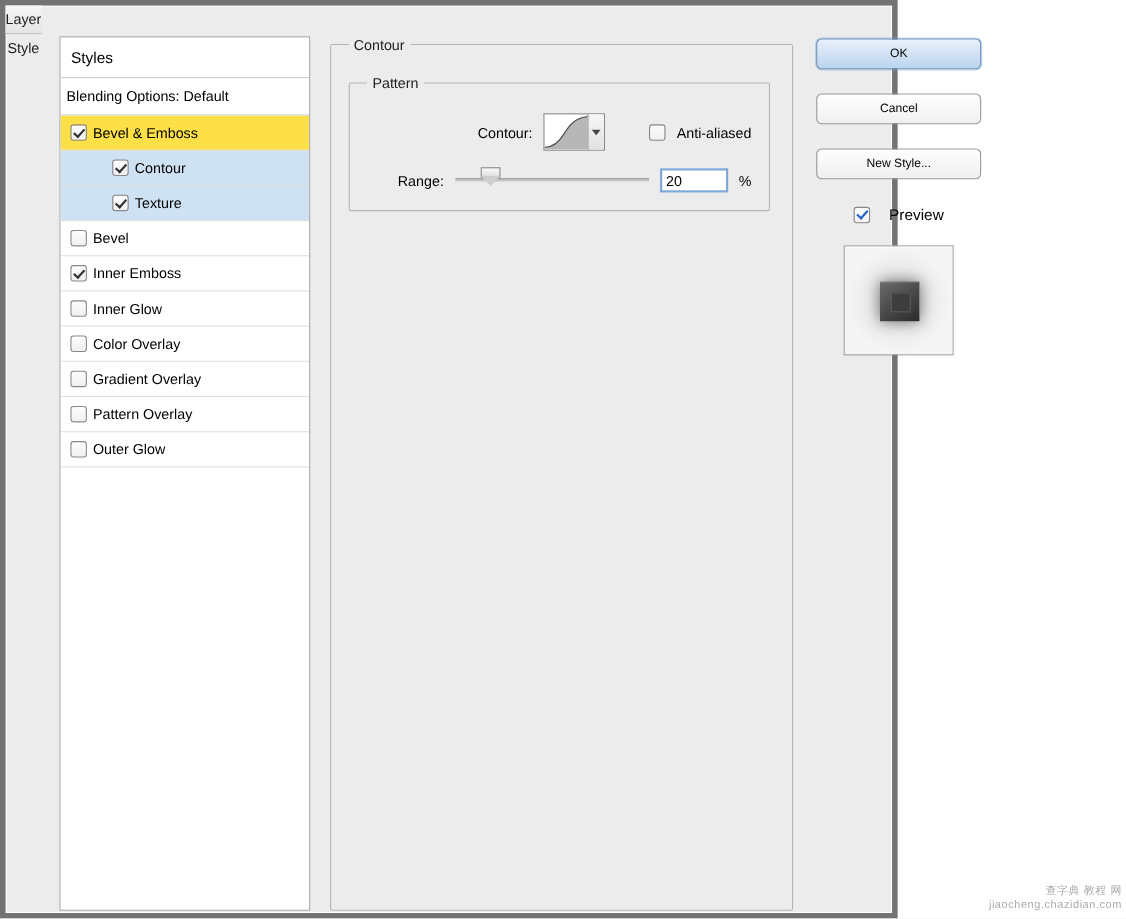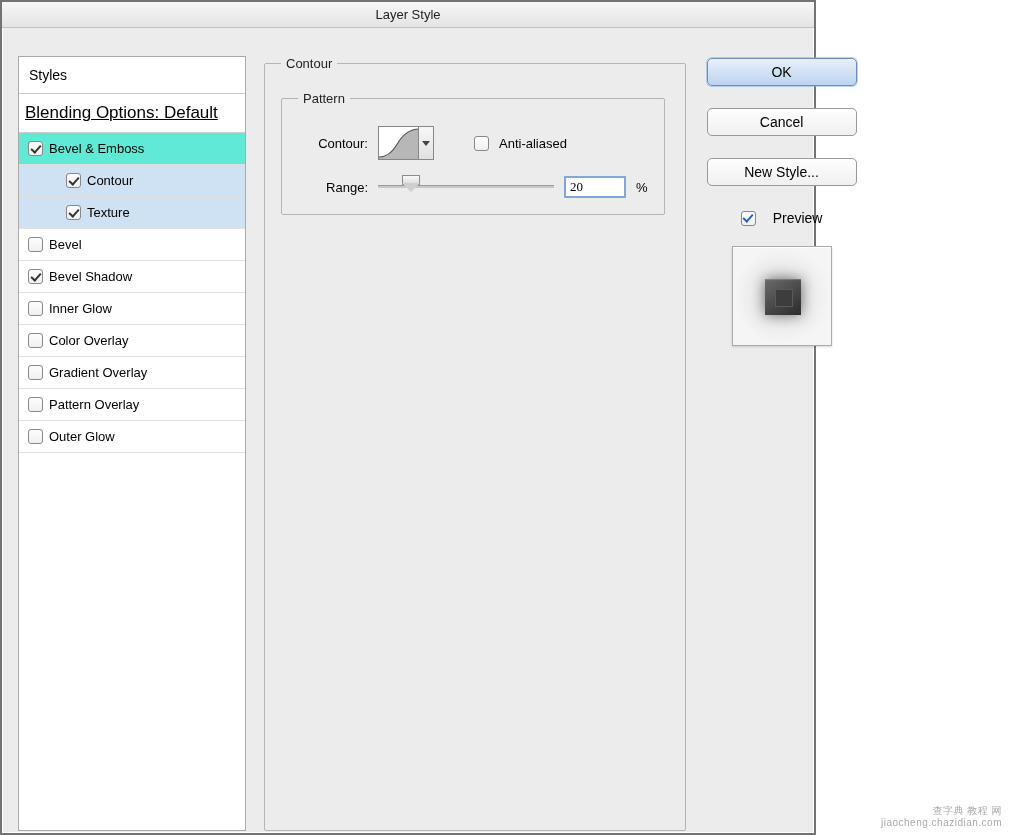--- a/index.html
+++ b/index.html
@@ -7,23 +7,22 @@
     margin: 0;
     font-family: "Lucida Grande", "Helvetica Neue", Arial, sans-serif;
     font-size: 13px;
     color: #000;
     background: #fff;
   }
   .window {
     width: 816px;
     height: 835px;
     background: #ececec;
-    border: 2px solid #737373;
-    display: flex;
-    flex-direction: column;
+    border: 5px solid #737373;
+    display: flex;
     box-shadow: 0 0 0 1px #fff inset;
   }
   .titlebar {
     height: 26px;
     background: linear-gradient(#f7f7f7, #e4e4e4);
     border-bottom: 1px solid #c2c2c2;
     text-align: center;
     line-height: 26px;
     font-size: 13px;
     font-weight: 500;
@@ -46,40 +45,39 @@
     overflow: hidden;
   }
   .styles-header {
     padding: 10px 10px 10px 10px;
     border-bottom: 1px solid #ccc;
     font-size: 14px;
   }
   .styles-category {
     padding: 9px 6px 9px 6px;
     border-bottom: 1px solid #ccc;
-    font-size: 17px;
-    text-decoration: underline;
+    font-size: 13px;
   }
   .styles-list {
     flex: 1;
     overflow: auto;
   }
   .style-item {
     display: flex;
     align-items: center;
     padding: 8px 6px 8px 9px;
     border-bottom: 1px solid #e0e0e0;
     gap: 6px;
     cursor: default;
   }
   .style-item.sub {
     padding-left: 47px;
   }
   .style-item.selected {
-    background: #5eead4;
+    background: #fde047;
   }
   .style-item.selected.light {
     background: #cfe2f3;
   }
   .cb {
     width: 15px;
     height: 15px;
     border: 1px solid #888;
     border-radius: 3px;
     background: linear-gradient(#fdfdfd,#f0f0f0);
@@ -129,20 +127,21 @@
     padding: 0 5px;
     font-size: 13px;
     font-weight: 500;
     color: #222;
   }
   .row {
     display: flex;
     align-items: center;
     margin-bottom: 16px;
     gap: 10px;
+    justify-content: flex-end;
   }
   .row:last-child { margin-bottom: 0; }
   .row-label {
     width: 70px;
     text-align: right;
     font-size: 13px;
   }
   
   .contour-thumb {
     width: 56px;
@@ -220,39 +219,39 @@
     border-right: 9px solid transparent;
     border-top: 9px solid #cfcfcf;
   }
   .num-input {
     width: 62px;
     height: 22px;
     border: 2px solid #7fa8d8;
     background: #fff;
     padding: 2px 4px;
     font-size: 13px;
-    font-family: Liberation Serif, serif;
+    font-family: Liberation Sans, sans-serif;
   }
   .pct { font-size: 13px; }
   
   .right-col {
     width: 156px;
     flex-shrink: 0;
     display: flex;
     flex-direction: column;
     align-items: center;
     padding-top: 2px;
   }
   .btn {
     width: 150px;
     height: 28px;
     border: 1px solid #999;
     border-radius: 5px;
     background: linear-gradient(#fefefe,#f0f0f0);
-    font-size: 14px;
+    font-size: 11px;
     font-family: inherit;
     margin-bottom: 22px;
     cursor: default;
     box-shadow: 0 1px 0 rgba(255,255,255,0.6) inset;
   }
   .btn.default {
     background: linear-gradient(#e8f0fb, #bcd4ef);
     border-color: #6e8fb5;
     box-shadow: 0 0 0 1px rgba(120,170,230,0.5);
   }
@@ -281,21 +280,21 @@
   }
   .preview-inner::after {
     content: "";
     position: absolute;
     left: 10px; top: 10px; width: 16px; height: 16px;
     background: #3d3d3d;
     border: 1px solid #5a5a5a;
   }
   .watermark {
     position: absolute;
-    right: 22px;
+    right: 4px;
     bottom: 6px;
     font-size: 10px;
     color: #aaa;
     text-align: right;
     line-height: 1.2;
     letter-spacing: 0.5px;
     pointer-events: none;
   }
 </style>
 </head>
@@ -320,21 +319,21 @@
           <div class="style-item sub selected light">
             <div class="cb checked"></div>
             <span>Texture</span>
           </div>
           <div class="style-item">
             <div class="cb"></div>
             <span>Bevel</span>
           </div>
           <div class="style-item">
             <div class="cb checked"></div>
-            <span>Bevel Shadow</span>
+            <span>Inner Emboss</span>
           </div>
           <div class="style-item">
             <div class="cb"></div>
             <span>Inner Glow</span>
           </div>
           <div class="style-item">
             <div class="cb"></div>
             <span>Color Overlay</span>
           </div>
           <div class="style-item">

